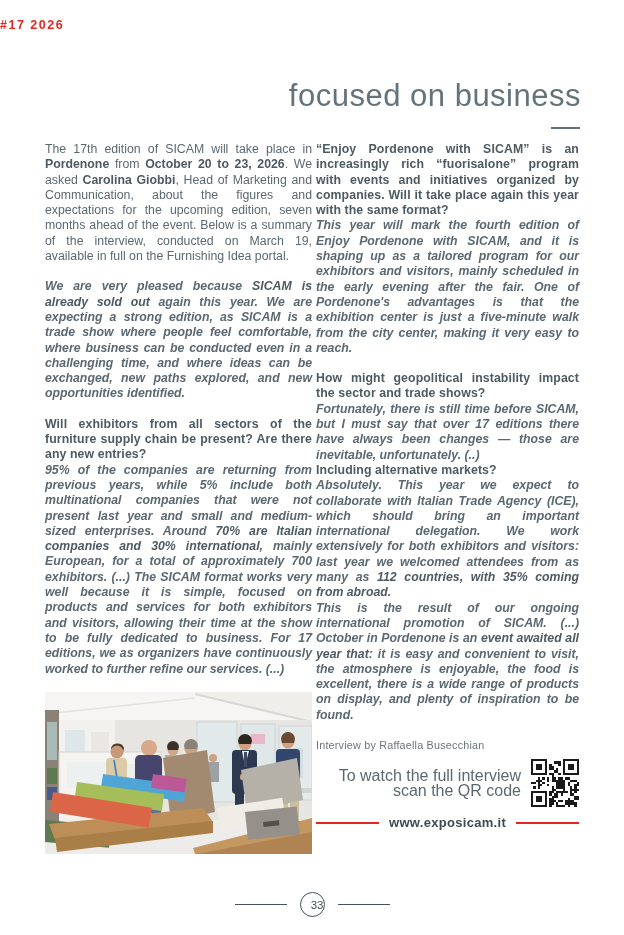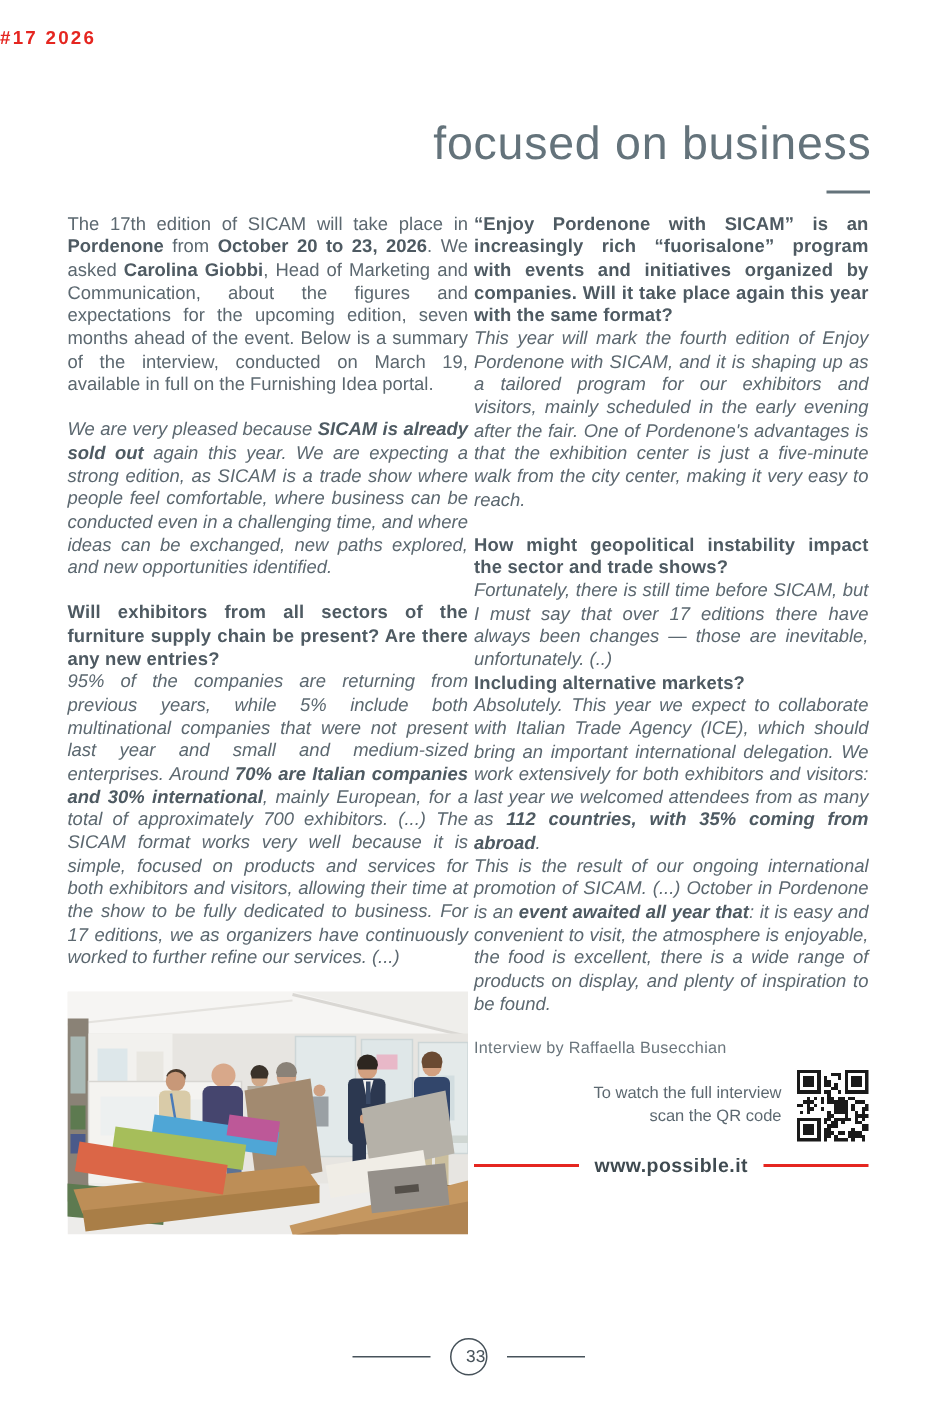--- a/index.html
+++ b/index.html
@@ -14,28 +14,28 @@
   .title{margin-top:14px;padding-right:43px;text-align:right;color:#64737b;
          font-size:31px;line-height:33px;font-weight:400;letter-spacing:.5px;}
   .title-dash{width:29px;height:2px;background:#64737b;margin:15px 44px 0 auto;}
   
   .columns{display:flex;gap:4px;padding:0 45px;margin-top:13px;}
   .col{width:267px;font-size:12.3px;line-height:15.3px;text-align:justify;}
   .para{margin:0 0 15px 0;}
   .para.q{margin-bottom:0;color:#4e5a62;letter-spacing:.1px;}
   .para.tight{margin-bottom:0;}
   .b{font-weight:700;color:#4e5a62;}
-  .i{font-style:italic;}
+  .i{font-style:italic;font-weight:bold;}
   .bi{font-weight:700;font-style:italic;color:#4e5a62;}
   
   .photo{margin-top:2px;width:267px;height:162px;display:block;}
   
   .credit{font-size:10.8px;letter-spacing:.2px;margin:2px 0 0 0;color:#6a757c;text-align:left;}
   .qr-row{display:flex;justify-content:flex-end;align-items:center;gap:10px;margin-top:6px;}
-  .qr-caption{text-align:right;font-size:11px;line-height:15px;color:#5c6870;}
+  .qr-caption{text-align:right;font-size:16px;line-height:15px;color:#5c6870;}
   .qr-box{width:48px;height:48px;flex:0 0 48px;}
   .site-row{display:flex;align-items:center;gap:10px;margin-top:8px;}
   .site-rule{flex:1;height:2px;background:#e52620;}
   .site-text{font-size:13px;color:#3f4a50;font-weight:600;letter-spacing:.3px;white-space:nowrap;}
   
   .footer{position:absolute;left:0;right:0;bottom:18px;display:flex;align-items:center;justify-content:center;gap:13px;}
   .foot-rule{width:52px;height:1.5px;background:#47525a;}
   .foot-circle{width:23px;height:23px;border:1.5px solid #47525a;border-radius:50%;
                display:flex;align-items:center;justify-content:flex-end;font-size:11.5px;color:#47525a;}
 </style>
@@ -300,21 +300,21 @@
             <rect x="15" y="1" width="5" height="5" fill="#ffffff"></rect>
             <rect x="16" y="2" width="3" height="3" fill="#1a1a1a"></rect>
             <rect x="0" y="14" width="7" height="7" fill="#1a1a1a"></rect>
             <rect x="1" y="15" width="5" height="5" fill="#ffffff"></rect>
             <rect x="2" y="16" width="3" height="3" fill="#1a1a1a"></rect>
           </svg>
       </div>
 
       <div class="site-row">
         <div class="site-rule"></div>
-        <div class="site-text">www.possible.it</div>
+        <div class="site-text">www.exposicam.it</div>
         <div class="site-rule"></div>
       </div>
     </div>
   </div>
 
   <div class="footer">
     <div class="foot-rule"></div>
     <div class="foot-circle">
       <span>33</span>
     </div>

